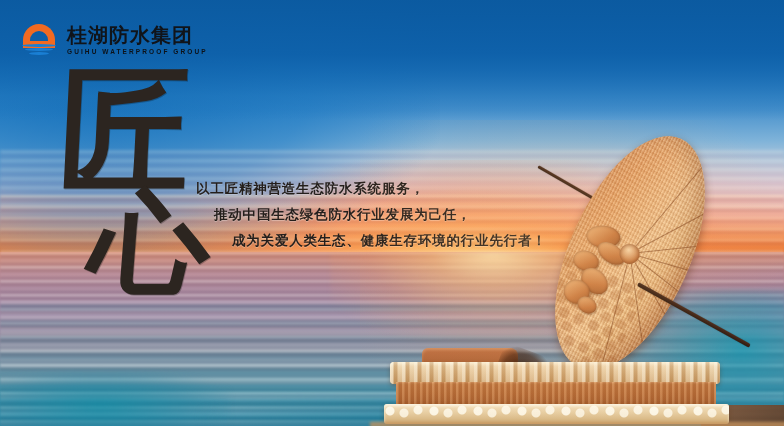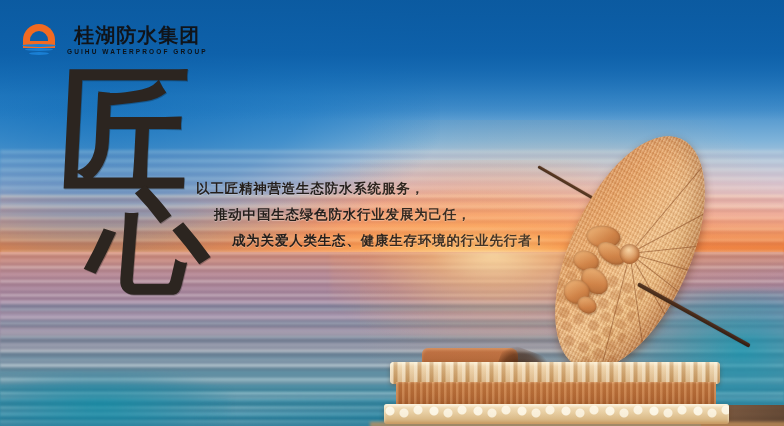--- a/index.html
+++ b/index.html
@@ -158,21 +158,20 @@
     background:#f26a21;
   }
   .wv{position:absolute;left:2px;background:#1a7fd4;border-radius:50%;height:3px;}
   .wv.w1{top:22px;width:34px;}
   .wv.w2{top:26px;left:5px;width:28px;}
   .wv.w3{top:30px;left:9px;width:20px;}
   .logo-text{display:flex;flex-direction:column;line-height:1;}
   .logo-cn{
     font-size:20px;font-weight:bold;color:#10141a;letter-spacing:1px;
     font-family:"DejaVu Sans","Liberation Sans",sans-serif;
-    text-align:center;
   }
   .logo-en{
     font-size:6.5px;color:#0d1218;letter-spacing:2.1px;margin-top:4px;font-weight:bold;
     font-family:"Liberation Sans",sans-serif;
   }
 
   
   .callig{
     position:absolute;left:60px;top:88px;
     width:160px;height:205px;

